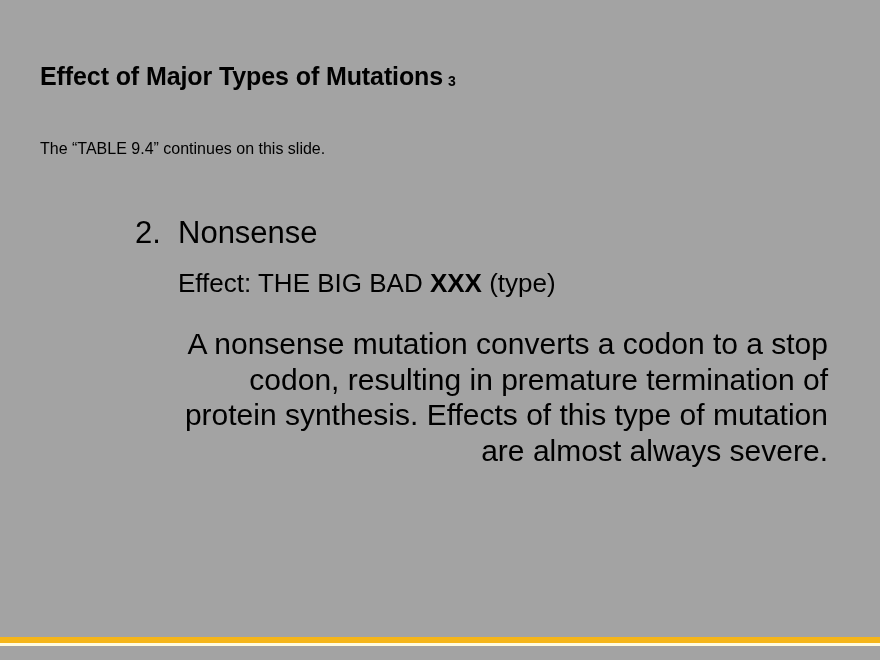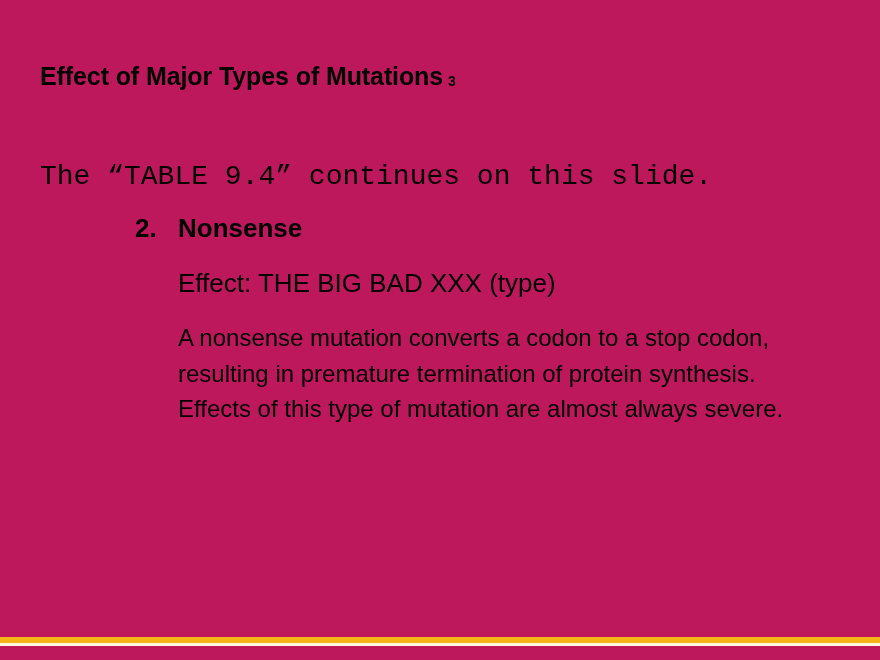--- a/index.html
+++ b/index.html
@@ -13,21 +13,21 @@
     background: #ffffff;
     font-family: "Liberation Sans", sans-serif;
     color: #000000;
     overflow: hidden;
   }
 
   .slide {
     position: relative;
     width: 880px;
     height: 660px;
-    background: #be185d;
+    background: #a3a3a3;
     box-sizing: border-box;
   }
 
   
   .slide-title {
     position: absolute;
     left: 40px;
     top: 44px;
     font-size: 25px;
     font-weight: bold;
@@ -47,64 +47,63 @@
   .body-area {
     position: absolute;
     left: 0;
     top: 0;
     width: 880px;
   }
 
   .intro-line {
     position: absolute;
     left: 40px;
-    top: 132px;
-    font-size: 28px;
+    top: 116px;
+    font-size: 16px;
     line-height: 34px;
     white-space: nowrap;
-    font-family: Liberation Mono, monospace;
   }
 
   
   .num-item {
     position: absolute;
     left: 135px;
     top: 185px;
-    font-size: 26px;
+    font-size: 31px;
     line-height: 34px;
     white-space: nowrap;
-    font-weight: bold;
   }
   .num-item .num-marker {
     display: inline-block;
     width: 43px;
   }
   .num-item .num-text {
     display: inline-block;
   }
 
   .sub-example {
     position: absolute;
     left: 178px;
     top: 240px;
     font-size: 26px;
     line-height: 34px;
     white-space: nowrap;
   }
   .sub-example .strong {
-    font-weight: normal;
+    font-weight: bold;
   }
 
   .sub-paragraph {
     position: absolute;
     left: 178px;
     top: 296px;
     width: 650px;
-    font-size: 24px;
+    font-size: 30px;
     line-height: 35.5px;
+    text-align: right;
   }
 
   
   .bottom-rule {
     position: absolute;
     left: 0;
     top: 637px;
     width: 880px;
     height: 6px;
     background: #f5b518;

